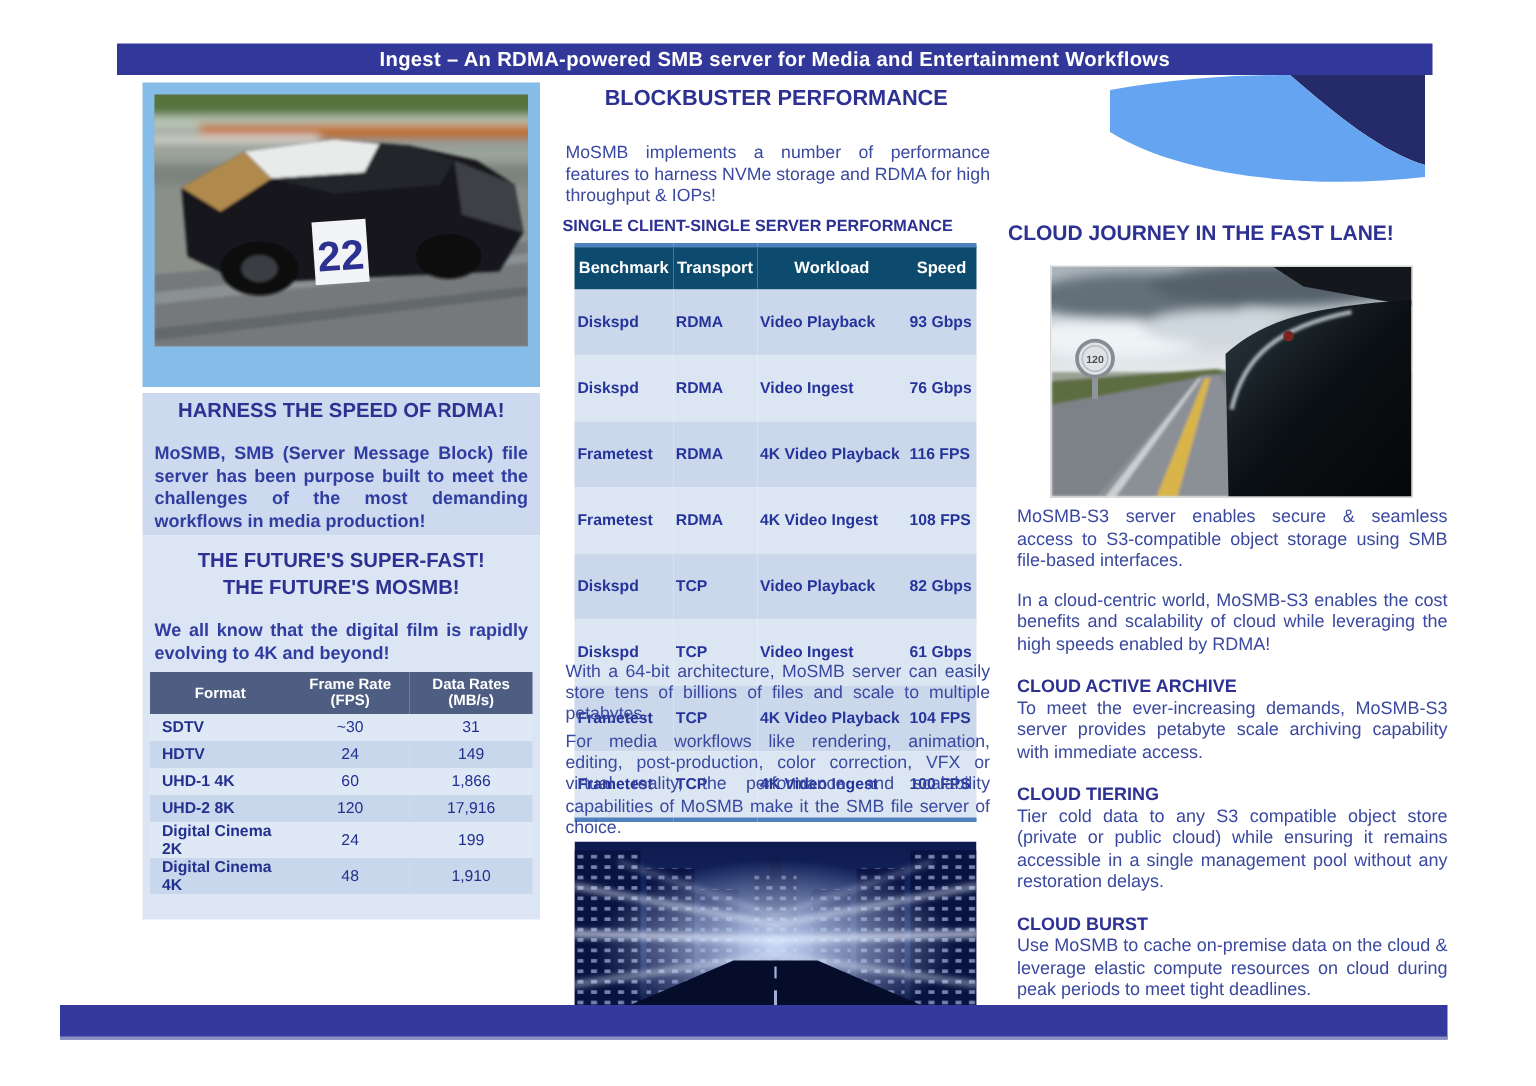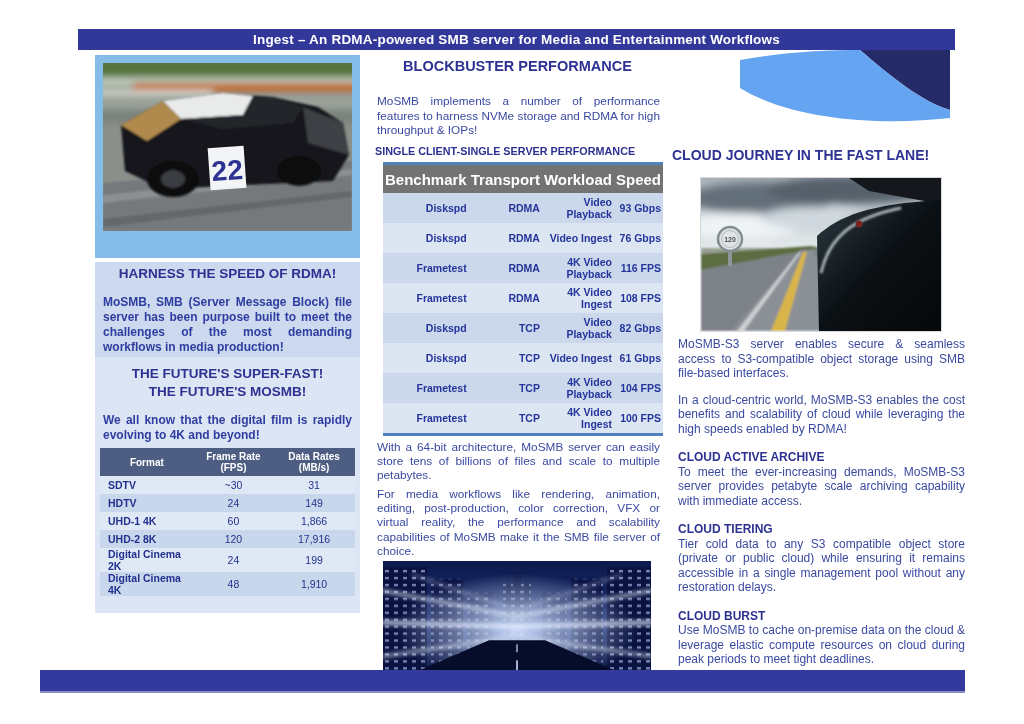--- a/index.html
+++ b/index.html
@@ -37,22 +37,22 @@
   .fmt-table tbody tr:nth-child(odd){background:#dfe8f5;}
   .fmt-table tbody tr:nth-child(even){background:#c9d7ec;}
 
   
   .mid-h{position:absolute;left:375px;top:58px;width:285px;text-align:center;font-size:14.5px;}
   .mid-intro{position:absolute;left:377px;top:94px;width:283px;font-size:11.8px;line-height:14.5px;text-align:justify;}
   .mid-caption{position:absolute;left:375px;top:145px;width:285px;text-align:left;
                font-size:10.8px;font-weight:bold;color:#2d3192;}
   .perf-table{position:absolute;left:383px;top:162px;width:268px;border-collapse:collapse;
               border-top:3px solid #4f81bd;border-bottom:3px solid #4f81bd;}
-  .perf-table th{background:#737373;color:#ffffff;font-size:15px;font-weight:bold;height:28px;padding:0 2px;}
-  .perf-table td{font-size:10.5px;font-weight:bold;color:#25349a;text-align:right;height:30px;padding:0 2px;}
+  .perf-table th{background:#0c4a6e;color:#ffffff;font-size:11px;font-weight:bold;height:28px;padding:0 2px;}
+  .perf-table td{font-size:10.5px;font-weight:bold;color:#25349a;text-align:left;height:44px;padding:0 2px;}
   .perf-table tbody tr:nth-child(odd){background:#cbd8ec;}
   .perf-table tbody tr:nth-child(even){background:#dce6f3;}
   .mid-p1{position:absolute;left:377px;top:440px;width:283px;font-size:11.8px;line-height:14.2px;text-align:justify;}
   .mid-p2{position:absolute;left:377px;top:487px;width:283px;font-size:11.8px;line-height:14.2px;text-align:justify;}
   .city-photo{position:absolute;left:383px;top:561px;width:268px;height:125px;}
 
   
   .right-h{position:absolute;left:672px;top:147px;width:293px;font-size:14px;}
   .car-photo{position:absolute;left:700px;top:177px;width:240px;height:153px;border:1px solid #d8d8d8;}
   .right-flow{position:absolute;left:678px;top:337px;width:287px;font-size:12px;line-height:14.5px;}

